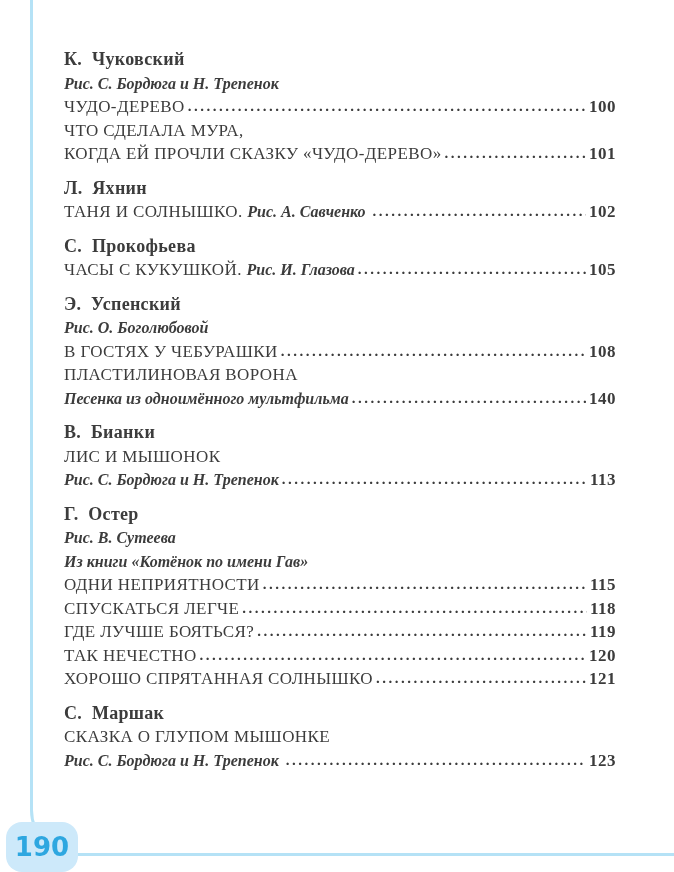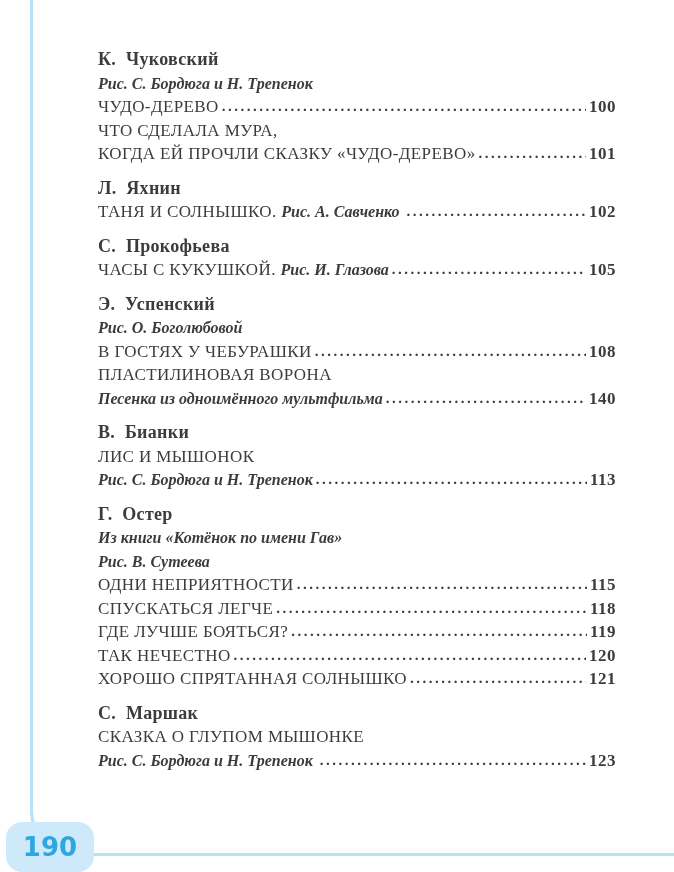--- a/index.html
+++ b/index.html
@@ -18,36 +18,36 @@
     left:30px; top:-80px; right:-80px; bottom:16px;
     border:3px solid #b5e2f6;
     border-radius:46px;
     pointer-events:none;
   }
 
   
   .badge {
     position:absolute;
     left:6px; bottom:0;
-    width:88px; height:50px;
+    width:72px; height:50px;
     background:#cde9fa;
     border-radius:16px;
     display:flex; align-items:center; justify-content:center;
     font-family:"DejaVu Sans","Liberation Sans",sans-serif;
     font-weight:bold;
     font-size:26px;
     color:#2ea7e0;
     z-index:2;
   }
 
   .toc {
     position:absolute;
     left:64px; right:58px; top:48px;
   }
-  .section { margin-top:11px;margin-left:34px; }
+  .section { margin-top:11px; }
   .section:first-child { margin-top:0; }
 
   .author {
     font-weight:bold;
     font-size:18px;
     line-height:23.5px;
     word-spacing:5px;
     letter-spacing:0.3px;
   }
   .line {
@@ -155,26 +155,26 @@
       </div>
       <div class="line">
         <span class="it">Рис. С. Бордюга и Н. Трепенок</span>
         <span class="leader"></span>
         <span class="pg">113</span>
       </div>
     </div>
     <div class="section">
       <div class="author">Г. Остер</div>
       <div class="line">
+        <span class="it">Рис. В. Сутеева</span>
+      </div>
+      <div class="line">
         <span class="it">Из книги «Котёнок по имени Гав»</span>
       </div>
       <div class="line">
-        <span class="it">Рис. В. Сутеева</span>
-      </div>
-      <div class="line">
         <span class="caps">ОДНИ НЕПРИЯТНОСТИ</span>
         <span class="leader"></span>
         <span class="pg">115</span>
       </div>
       <div class="line">
         <span class="caps">СПУСКАТЬСЯ ЛЕГЧЕ</span>
         <span class="leader"></span>
         <span class="pg">118</span>
       </div>
       <div class="line">

